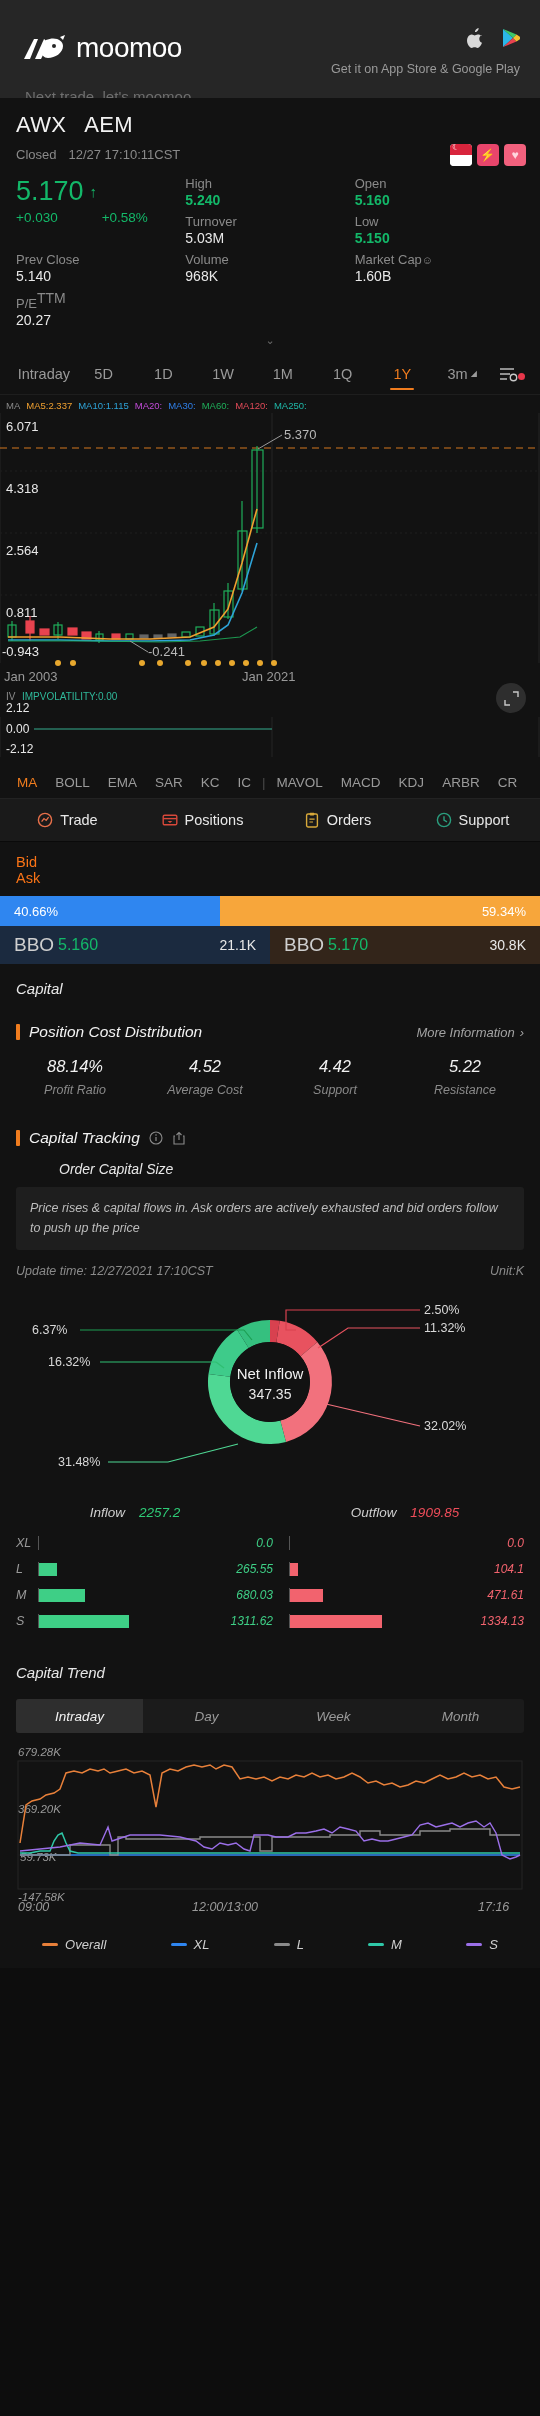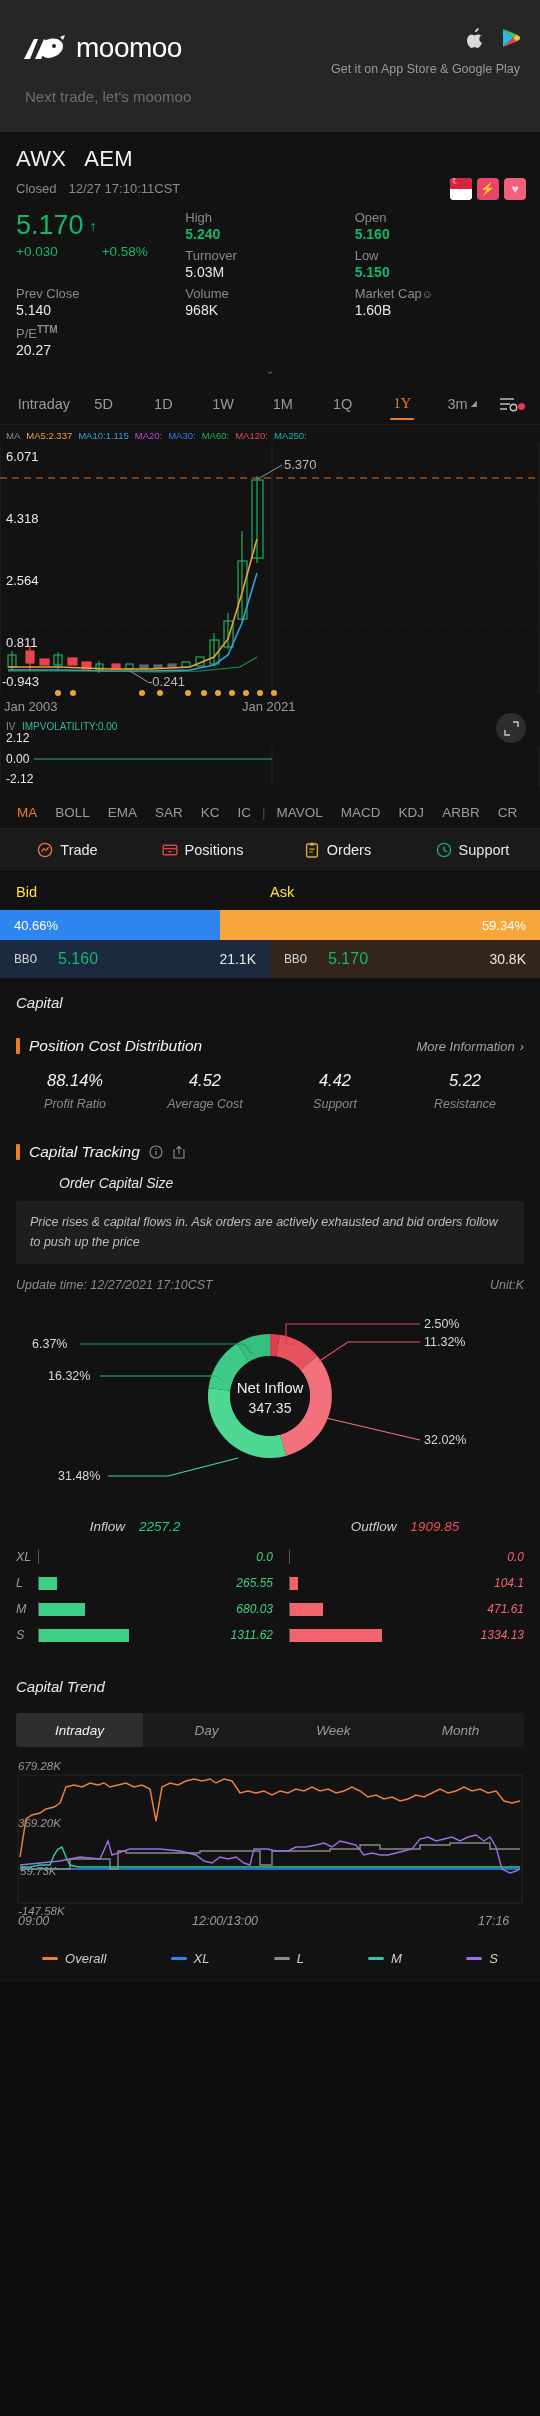--- a/index.html
+++ b/index.html
@@ -7,21 +7,21 @@
     width: 540px;
     background: #0d0d0d;
     font-family: "Liberation Sans", sans-serif;
     color: #e8e8e8;
     -webkit-font-smoothing: antialiased;
   }
   body { width: 540px; height: 2416px; overflow: hidden; position: relative; }
 
   
   .promo {
-    height: 132px;
+    height: 98px;
     background: #262626;
     position: relative;
   }
   .promo-logo-row {
     position: absolute;
     left: 22px; top: 32px;
     display: flex; align-items: center; gap: 10px;
   }
   .logo-mark { width: 44px; height: 30px; }
   .logo-word { font-size: 28px; color: #ffffff; letter-spacing: -0.5px; font-weight: 400; }
@@ -59,34 +59,34 @@
   }
   .price-cell { grid-row: 1 / span 2; }
   .big-price { font-size: 27px; color: #13b869; display: flex; align-items: center; gap: 6px; }
   .arrow-up { font-size: 15px; }
   .chg-row { display: flex; gap: 44px; font-size: 13.5px; color: #13b869; margin-top: 3px; }
   .stat-label { font-size: 13px; color: #8a8a8a; }
   .stat-label .info-dot { font-size: 11px; }
   .stat-val { font-size: 14px; color: #e8e8e8; margin-top: 1px; }
   .stat-val.up { color: #13b869; font-weight: bold; }
   .stat-block { padding-bottom: 4px; }
-  .sup { font-size: 10px; vertical-align: super; font-weight: bold; }
+  .sup { font-size: 14px; vertical-align: super; }
   .chevron-more { text-align: center; color: #6a6a6a; font-size: 11px; padding: 2px 0 6px 0; background: #121212; }
 
   
   .tf-bar {
     background: #121212;
     display: flex; align-items: center;
     padding: 0 14px;
     height: 42px;
     border-bottom: 1px solid #1e1e1e;
     position: relative;
   }
   .tf { flex: 1; text-align: center; font-size: 14.5px; color: #9a9a9a; position: relative; height: 100%; display:flex; align-items:center; justify-content:center; }
-  .tf.active { color: #f07c1e; font-family: Liberation Serif, serif; }
+  .tf.active { color: #f07c1e; }
   .tf.active::after {
     content: ""; position: absolute; bottom: 4px; left: 50%; transform: translateX(-50%);
     width: 24px; height: 2.5px; background: #f07c1e; border-radius: 2px;
   }
   .tf-caret { font-size: 8px; margin-left: 3px; color: #9a9a9a; }
   .tf-settings { width: 34px; display: flex; align-items: center; justify-content: center; position: relative; }
   .dot-red { position: absolute; top: 7px; right: 1px; width: 7px; height: 7px; border-radius: 50%; background: #e8364a; }
 
   
   .chart-wrap { background: #121212; position: relative; }
@@ -116,30 +116,30 @@
     display: flex;
     height: 44px;
     align-items: center;
     border-top: 1px solid #222;
     border-bottom: 1px solid #0a0a0a;
   }
   .action { flex: 1; display: flex; align-items: center; justify-content: center; gap: 7px; font-size: 14.5px; color: #e8e8e8; }
   .act-ico { width: 16px; height: 16px; display: inline-flex; align-items: center; justify-content: center; }
 
   
-  .ba-head { background: #121212; display: flex; padding: 12px 16px 10px 16px; font-size: 14.5px; color: #fde047; }
+  .ba-head { background: #121212; display: flex; padding: 12px 16px 10px 16px; font-size: 14.5px; color: #f97316; flex-direction: column; }
   .ba-head div { flex: 1; }
   .ba-bar { display: flex; height: 30px; font-size: 13px; }
   .ba-bid-bar { background: #2f86f0; color: #fff; display: flex; align-items: center; padding-left: 14px; }
   .ba-ask-bar { background: #f7a63b; color: #fff; display: flex; align-items: center; justify-content: flex-end; padding-right: 14px; }
   .ba-rows { display: flex; height: 38px; font-size: 14px; }
   .ba-row { flex: 1; display: flex; align-items: center; padding: 0 14px; gap: 0; }
   .ba-row.bid { background: #1b2a3f; }
   .ba-row.ask { background: #33251a; }
-  .ba-lbl { color: #cfcfcf; font-size: 13px; width: 44px; font-family: Liberation Mono, monospace; }
+  .ba-lbl { color: #cfcfcf; font-size: 19px; width: 44px; }
   .ba-px { color: #13b869; font-size: 16px; flex: 1; }
   .ba-qty { color: #e8e8e8; font-size: 14px; }
 
   
   .sec-pad { background: #121212; font-style: italic; }
   .sec-title-plain { font-size: 15px; color: #e8e8e8; padding: 16px 16px 12px 16px; }
   .sec-head { display: flex; align-items: center; padding: 14px 16px 10px 16px; position: relative; }
   .sec-accent { width: 4px; height: 16px; background: #f07c1e; border-radius: 1px; margin-right: 9px; }
   .sec-title { font-size: 15.5px; color: #f2f2f2; }
   .sec-more { margin-left: auto; font-size: 13px; color: #a3a3a3; display: flex; align-items: center; gap: 5px; }

